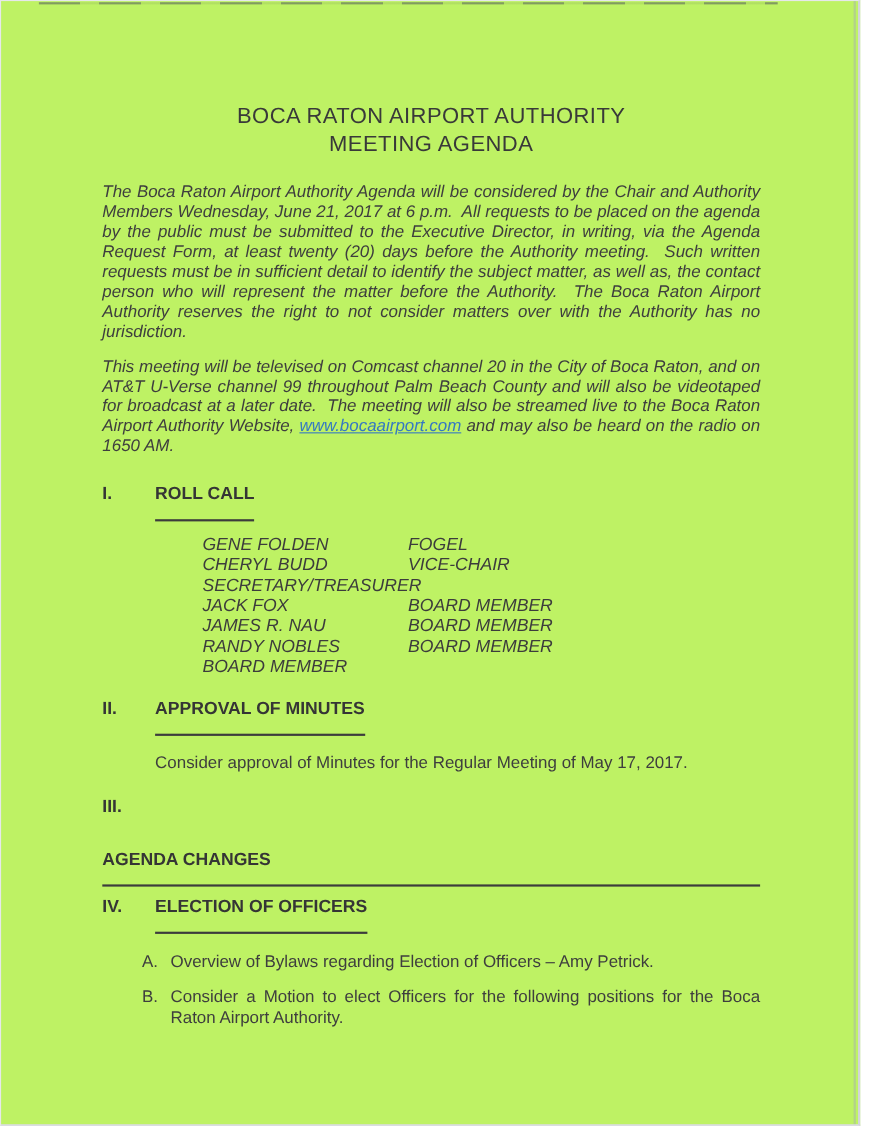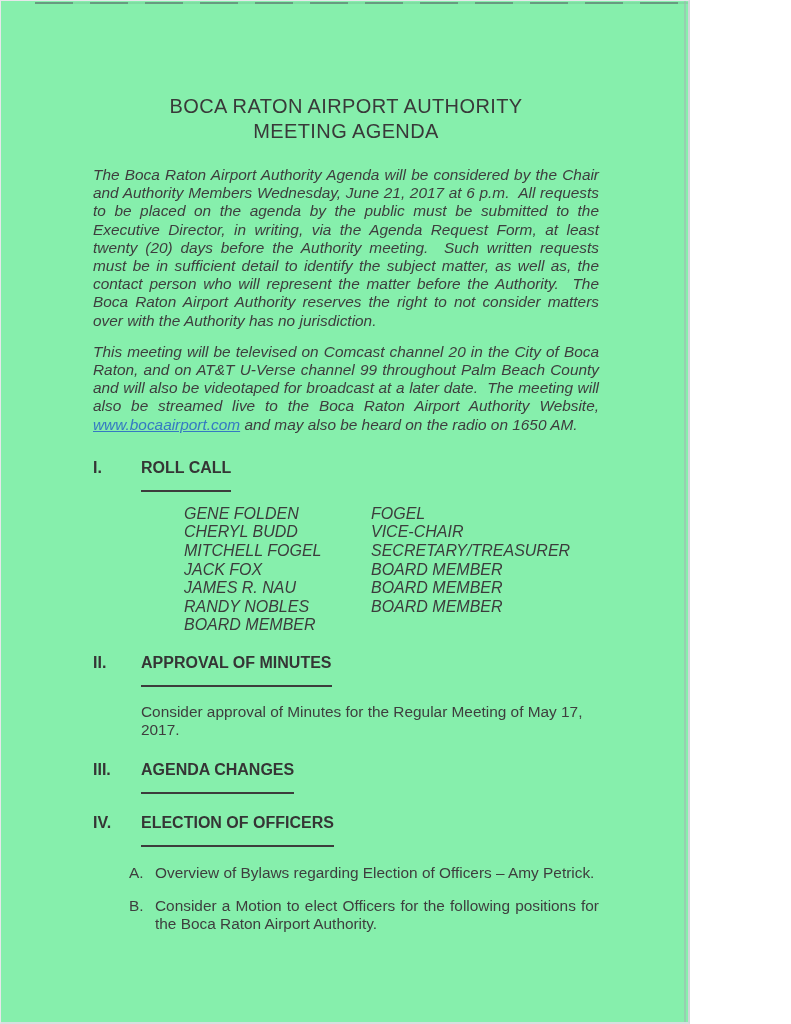--- a/index.html
+++ b/index.html
@@ -2,24 +2,24 @@
 <html><head>
 <meta charset="utf-8">
 <style>
   html, body {
     margin: 0;
     padding: 0;
     background: #ffffff;
   }
   .page {
     position: relative;
-    width: 690px;
+    width: 782px;
     height: 1024px;
     box-sizing: border-box;
-    background: #86efac;
+    background: #bef264;
     border: 1px solid #e6e8ea;
     border-right: 2px solid #d2d5d9;
     border-bottom: 2px solid #dadde0;
     padding: 93px 89px 0 92px;
     overflow: hidden;
     font-family: "Liberation Sans", sans-serif;
     color: #3e3e3e;
   }
   .scan-top {
     position: absolute;
@@ -88,21 +88,21 @@
     line-height: 18.6px;
     color: #3c3c3c;
   }
   .roll-row { display: flex; font-style: italic; }
   .roll-name { flex: 0 0 187px; }
   .sec2-body {
     margin: 16px 0 21px 48px;
     font-size: 15.4px;
     line-height: 18.2px;
   }
-  .head-gap { margin-bottom: 19px; }
+  .head-gap { margin-bottom: 9px; flex-direction: column; }
   .items { margin-top: 17px; }
   .item {
     display: flex;
     margin-left: 36px;
     font-size: 15.4px;
     line-height: 18.4px;
   }
   .item + .item { margin-top: 14px; }
   .item-marker { flex: 0 0 26px; }
   .item-text { flex: 1; text-align: justify; }
@@ -132,21 +132,20 @@
     <div class="roll-table">
       <div class="roll-row">
         <span class="roll-name">GENE FOLDEN</span>
         <span class="roll-title">FOGEL</span>
       </div>
       <div class="roll-row">
         <span class="roll-name">CHERYL BUDD</span>
         <span class="roll-title">VICE-CHAIR</span>
       </div>
       <div class="roll-row">
-        <span class="roll-name">MITCHELL FOGEL</span>
         <span class="roll-title">SECRETARY/TREASURER</span>
       </div>
       <div class="roll-row">
         <span class="roll-name">JACK FOX</span>
         <span class="roll-title">BOARD MEMBER</span>
       </div>
       <div class="roll-row">
         <span class="roll-name">JAMES R. NAU</span>
         <span class="roll-title">BOARD MEMBER</span>
       </div>

